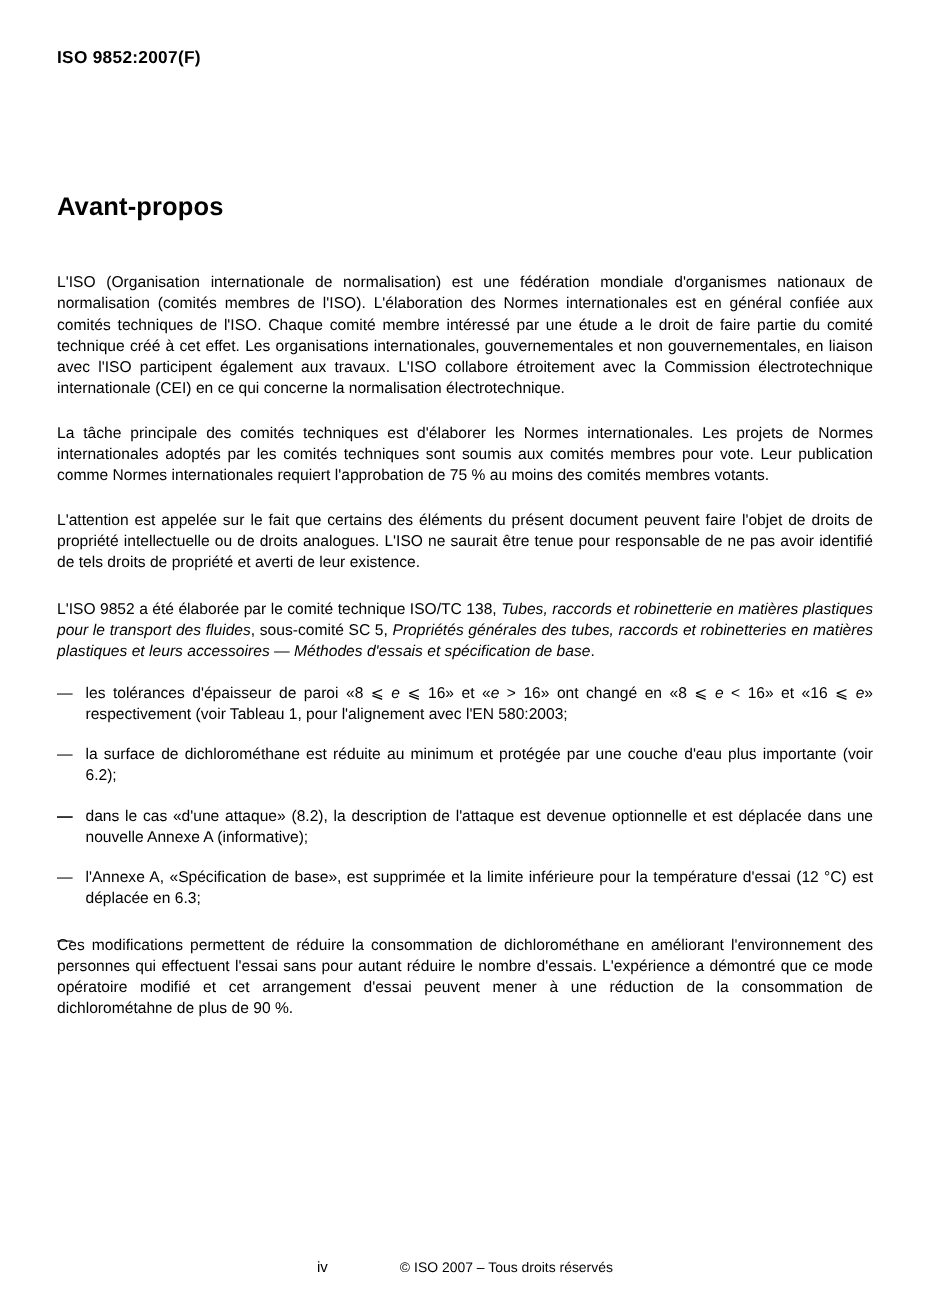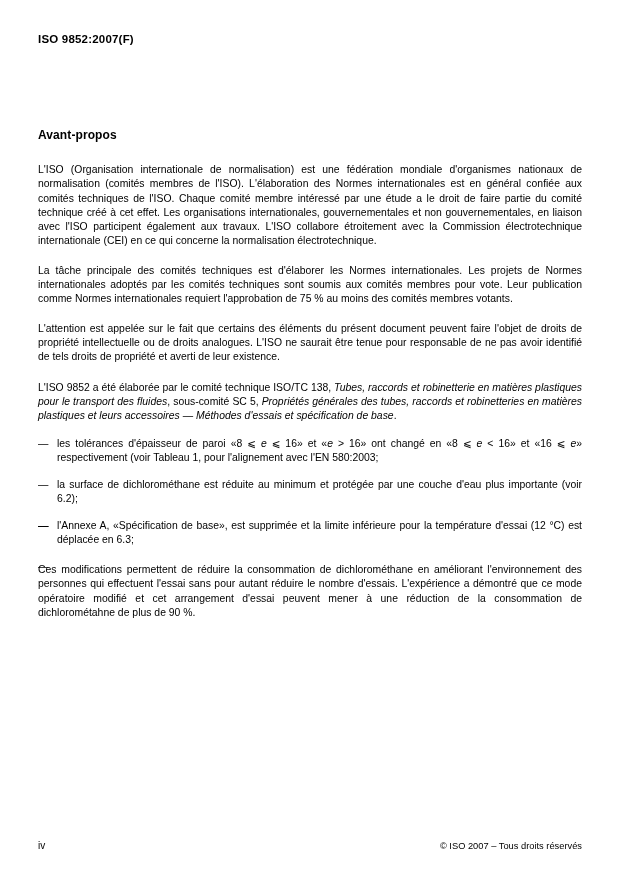--- a/index.html
+++ b/index.html
@@ -29,24 +29,24 @@
     letter-spacing: 0.2px;
     color: #000;
   }
   .content {
     position: absolute;
     left: 38px;
     top: 128px;
     width: 544px;
   }
   .section-title {
-    font-size: 12px;
+    font-size: 17px;
     font-weight: bold;
     letter-spacing: 0.1px;
-    margin: 0 0 21px 0;
+    margin: 0 0 34px 0;
     line-height: 1.2;
   }
   p.body-par {
     font-size: 10.4px;
     line-height: 14.1px;
     text-align: justify;
     margin: 16px 0 14px 0;
     letter-spacing: 0.01px;
   }
   .italic {
@@ -74,21 +74,21 @@
   }
   .math-it {
     font-style: italic;
   }
   .footer {
     position: absolute;
     left: 38px;
     right: 37px;
     top: 840px;
     display: flex;
-    justify-content: space-between;
+    justify-content: center;
     align-items: baseline;
     font-size: 9.3px;
   }
   .footer .page-no {
     font-size: 10px;
   }
   .footer .copyright {
     font-size: 9.3px;
     margin-left: 48px;
   }
@@ -116,21 +116,21 @@
 
 
     <ul class="mods">
 
       <li><span class="dash">—</span><span>les tolérances d'épaisseur de paroi «8 ⩽ </span><span class="math-it">e</span><span> ⩽ 16» et «</span><span class="math-it">e</span><span> &gt; 16» ont changé en «8 ⩽ </span><span class="math-it">e</span><span> &lt; 16» et «16 ⩽ </span><span class="math-it">e</span><span>» respectivement (voir Tableau 1, pour l'alignement avec l'EN 580:2003;</span></li>
 
       <li><span class="dash">—</span><span>la surface de dichlorométhane est réduite au minimum et protégée par une couche d'eau plus importante (voir 6.2);</span></li>
 
       <li><span class="dash">—</span></li>
 
-      <li><span class="dash">—</span></li>
+      <li><span class="dash">—</span><span>dans le cas «d'une attaque» (8.2), la description de l'attaque est devenue optionnelle et est déplacée dans une nouvelle Annexe A (informative);</span></li>
 
       <li><span class="dash">—</span><span>l'Annexe A, «Spécification de base», est supprimée et la limite inférieure pour la température d'essai (12 °C) est déplacée en 6.3;</span></li>
 
       <li><span class="dash">—</span></li>
 
     </ul>
 
     <p class="body-par">Ces modifications permettent de réduire la consommation de dichlorométhane en améliorant l'environnement des personnes qui effectuent l'essai sans pour autant réduire le nombre d'essais. L'expérience a démontré que ce mode opératoire modifié et cet arrangement d'essai peuvent mener à une réduction de la consommation de dichlorométahne de plus de 90 %.</p>
 
   </div>

